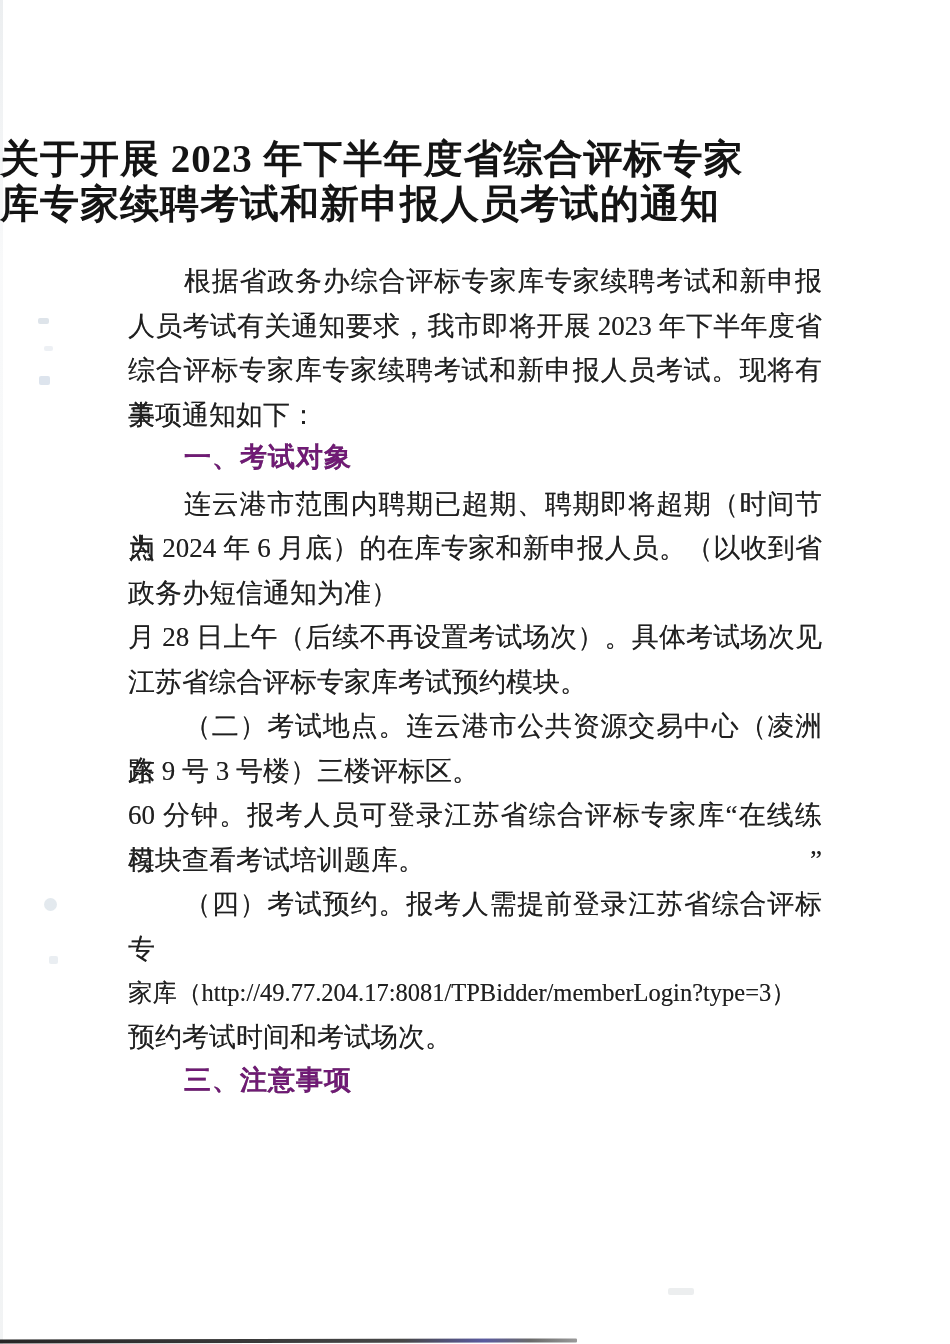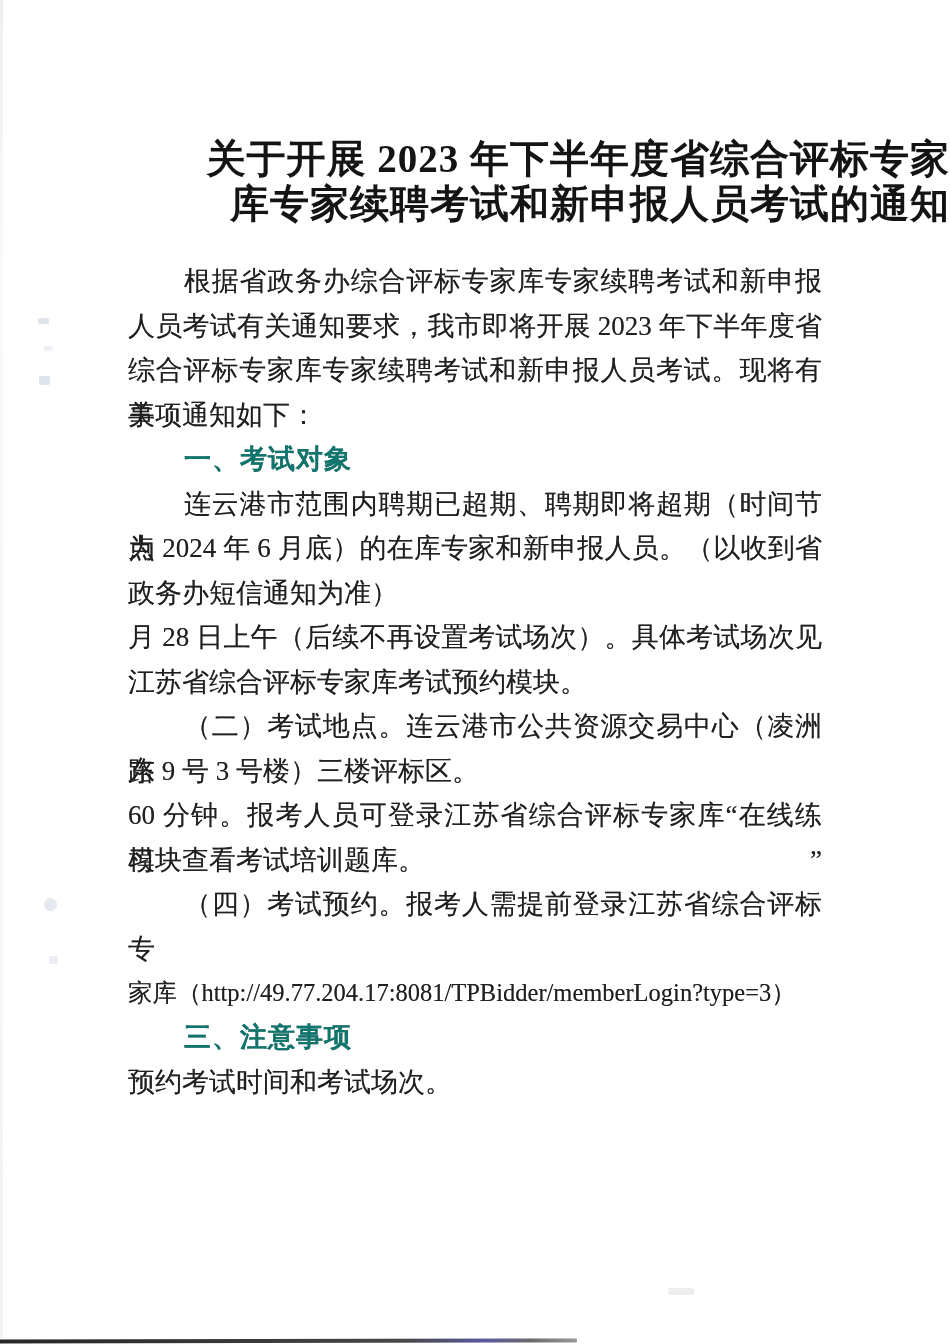--- a/index.html
+++ b/index.html
@@ -14,21 +14,21 @@
   }
   
   .edge-shade {
     position: absolute; left: 0; top: 0; width: 3px; height: 100%;
     background: linear-gradient(180deg, #e7eaec 0%, #f7f8f9 20%, #f2f4f5 60%, #eef0f1 100%);
     opacity: .8;
   }
   .title {
     position: absolute;
     left: 0; right: 0; top: 110px;
-    text-align: right;
+    text-align: left;
     font-size: 39px;
     line-height: 45px;
     font-weight: bold;
     letter-spacing: 1px;
     color: #141414;
   }
   .title .tline { display: block; }
   .body-col {
     position: absolute;
     left: 128px;
@@ -39,23 +39,23 @@
     height: 44.5px;
     line-height: 44.5px;
     font-size: 27px;
     white-space: nowrap;
     color: #202020;
     text-shadow: 0 0 .5px rgba(40,40,40,.55);
   }
   .indent { text-indent: 56px; }
   .fill { text-align: justify; text-align-last: justify; white-space: normal; }
   .heading {
-    font-family: Liberation Serif, serif;
+    font-family: Liberation Mono, monospace;
     font-weight: bold;
-    color: #0f766e;
+    color: #701a75;
     letter-spacing: 1px;
   }
   .url-line { font-size: 24.5px; letter-spacing: 0; margin-top: 44px; }
   
   .speck { position: absolute; border-radius: 2px; }
   .speck-1 { left: 38px; top: 318px; width: 11px; height: 6px;  background: #c2cdd9; opacity: .55; }
   .speck-2 { left: 44px; top: 346px; width: 9px;  height: 5px;  background: #d7dee6; opacity: .45; }
   .speck-3 { left: 39px; top: 376px; width: 11px; height: 9px;  background: #bccadb; opacity: .5; }
   .speck-4 { left: 44px; top: 898px; width: 13px; height: 13px; background: #c8d3de; opacity: .5; border-radius: 50%; }
   .speck-5 { left: 49px; top: 956px; width: 9px;  height: 8px;  background: #d0d9e2; opacity: .45; }
@@ -90,22 +90,22 @@
     <div class="line fill">为 2024 年 6 月底）的在库专家和新申报人员。（以收到省</div>
     <div class="line">政务办短信通知为准）</div>
     <div class="line fill">月 28 日上午（后续不再设置考试场次）。具体考试场次见</div>
     <div class="line">江苏省综合评标专家库考试预约模块。</div>
     <div class="line indent fill">（二）考试地点。连云港市公共资源交易中心（凌洲东</div>
     <div class="line">路 9 号 3 号楼）三楼评标区。</div>
     <div class="line fill">60 分钟。报考人员可登录江苏省综合评标专家库“在线练习”</div>
     <div class="line">模块查看考试培训题库。</div>
     <div class="line indent fill">（四）考试预约。报考人需提前登录江苏省综合评标专</div>
     <div class="line url-line">家库（http://49.77.204.17:8081/TPBidder/memberLogin?type=3）</div>
+    <div class="line">预约考试时间和考试场次。</div>
     <div class="line indent heading">三、注意事项</div>
-    <div class="line">预约考试时间和考试场次。</div>
   </div>
 
   <div class="speck speck-1"></div>
   <div class="speck speck-2"></div>
   <div class="speck speck-3"></div>
   <div class="speck speck-4"></div>
   <div class="speck speck-5"></div>
   <div class="speck smudge"></div>
   <div class="scan-bottom-line"></div>
 </div>

